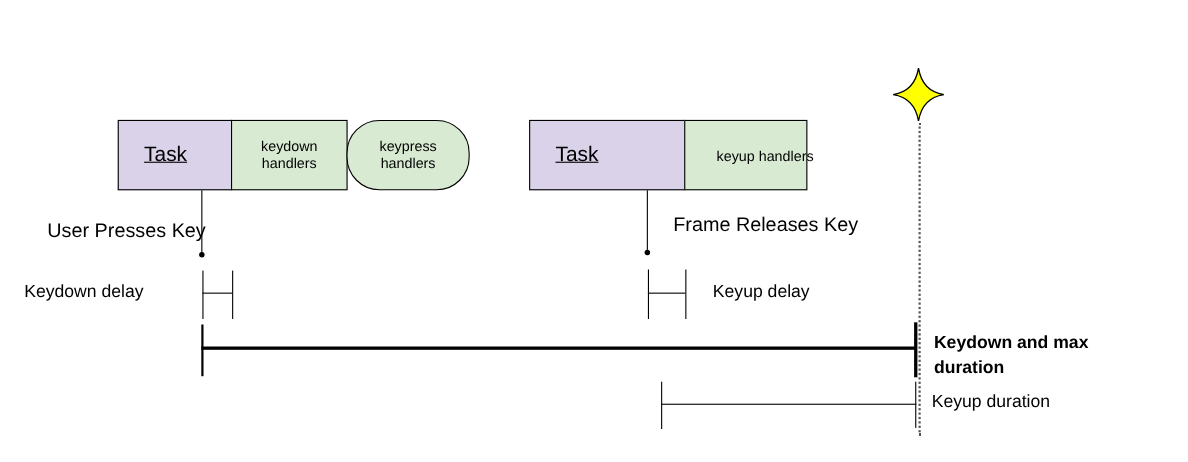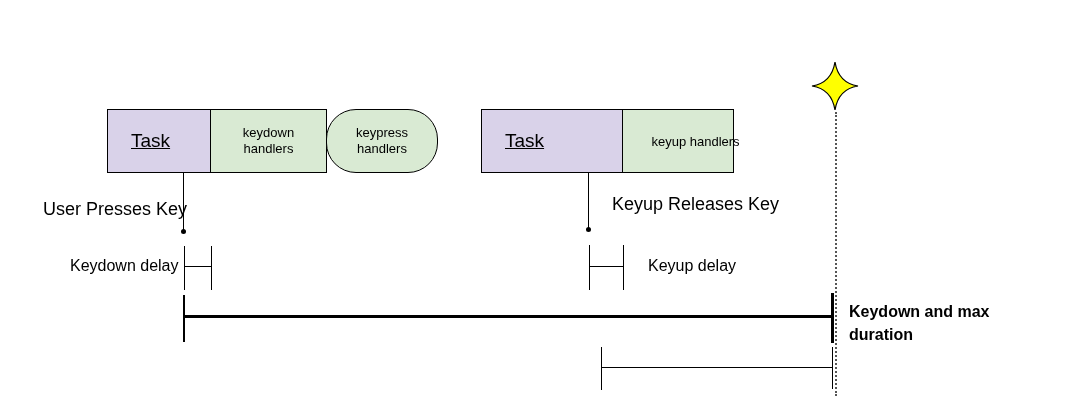--- a/index.html
+++ b/index.html
@@ -56,21 +56,21 @@
     text-decoration: underline;
   }
   .block.handler {
     background: var(--handler-fill, #d9ead3);
     font-size: 13px;
     text-align: center;
   }
   .block.handler .wrap-label { display: block; width: 66px; line-height: 1.25; }
   .block.handler .nowrap-label { white-space: nowrap; padding-left: 35px; }
   #block-task-1 { width: 104px; }
-  #block-keydown { width: 117px; }
+  #block-keydown { width: 106px; }
   #block-keypress { width: 112px; border-radius: 30px; }
   #block-task-2 { width: 142px; }
   #block-keyup { width: 112px; }
 
   .event-line {
     width: 0;
     border-left: 1.5px solid #000000;
   }
   #press-line { left: 183px; top: 173px; height: 57px; }
   #release-line { left: 588px; top: 173px; height: 55px; }
@@ -85,21 +85,21 @@
   .event-label { font-size: 18px; }
   #press-label { left: 43px; top: 199px; }
   #release-label { left: 612px; top: 194px; }
 
   .tick { width: 0; border-left: 1.5px solid #000000; }
   .hline { height: 0; border-top: 1.5px solid #000000; }
 
   #keydown-delay-tick-l { left: 184px; top: 246px; height: 44px; }
   #keydown-delay-tick-r { left: 211px; top: 246px; height: 44px; }
   #keydown-delay-bar    { left: 184px; top: 266px; width: 27px; }
-  #keydown-delay-label  { left: 22px; top: 257px; font-size: 16px; margin-left: 48px; }
+  #keydown-delay-label  { left: 22px; top: 257px; font-size: 16px; }
 
   #keyup-delay-tick-l { left: 589px; top: 245px; height: 45px; }
   #keyup-delay-tick-r { left: 623px; top: 245px; height: 45px; }
   #keyup-delay-bar    { left: 589px; top: 266px; width: 34px; }
   #keyup-delay-label  { left: 648px; top: 257px; font-size: 16px; text-align: right; }
 
   #max-duration-tick-l { left: 183px; top: 295px; height: 47px; border-left-width: 2px; }
   #max-duration-bar    { left: 183px; top: 315px; width: 650px; border-top-width: 3px; }
   #max-duration-tick-r { left: 831px; top: 293px; height: 50px; border-left-width: 3px; }
   #max-duration-label  {
@@ -147,34 +147,35 @@
       <span class="nowrap-label">keyup handlers</span>
     </div>
   </div>
 
   <div class="abs event-line" id="press-line"></div>
   <div class="abs event-dot" id="press-dot"></div>
   <div class="abs event-label" id="press-label">User Presses Key</div>
 
   <div class="abs event-line" id="release-line"></div>
   <div class="abs event-dot" id="release-dot"></div>
-  <div class="abs event-label" id="release-label">Keyup Releases Key</div>
+  <div class="abs event-label" id="release-label">Frame Releases Key</div>
 
   <div class="abs tick" id="keydown-delay-tick-l"></div>
   <div class="abs tick" id="keydown-delay-tick-r"></div>
   <div class="abs hline" id="keydown-delay-bar"></div>
   <div class="abs" id="keydown-delay-label">Keydown delay</div>
 
   <div class="abs tick" id="keyup-delay-tick-l"></div>
   <div class="abs tick" id="keyup-delay-tick-r"></div>
   <div class="abs hline" id="keyup-delay-bar"></div>
   <div class="abs" id="keyup-delay-label">Keyup delay</div>
 
   <div class="abs tick" id="max-duration-tick-l"></div>
   <div class="abs hline" id="max-duration-bar"></div>
   <div class="abs tick" id="max-duration-tick-r"></div>
   <div class="abs" id="max-duration-label">Keydown and max duration</div>
 
   <div class="abs tick" id="keyup-duration-tick-l"></div>
   <div class="abs hline" id="keyup-duration-bar"></div>
   <div class="abs tick" id="keyup-duration-tick-r"></div>
+  <div class="abs" id="keyup-duration-label">Keyup duration</div>
 
 </div>
 
 </body></html>

